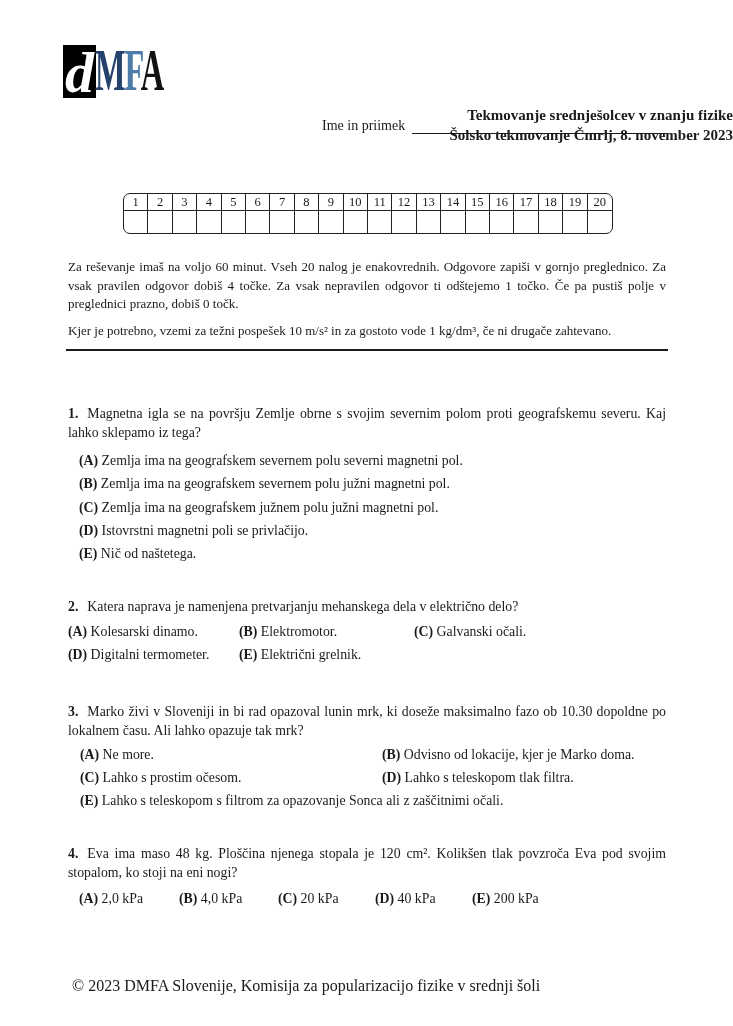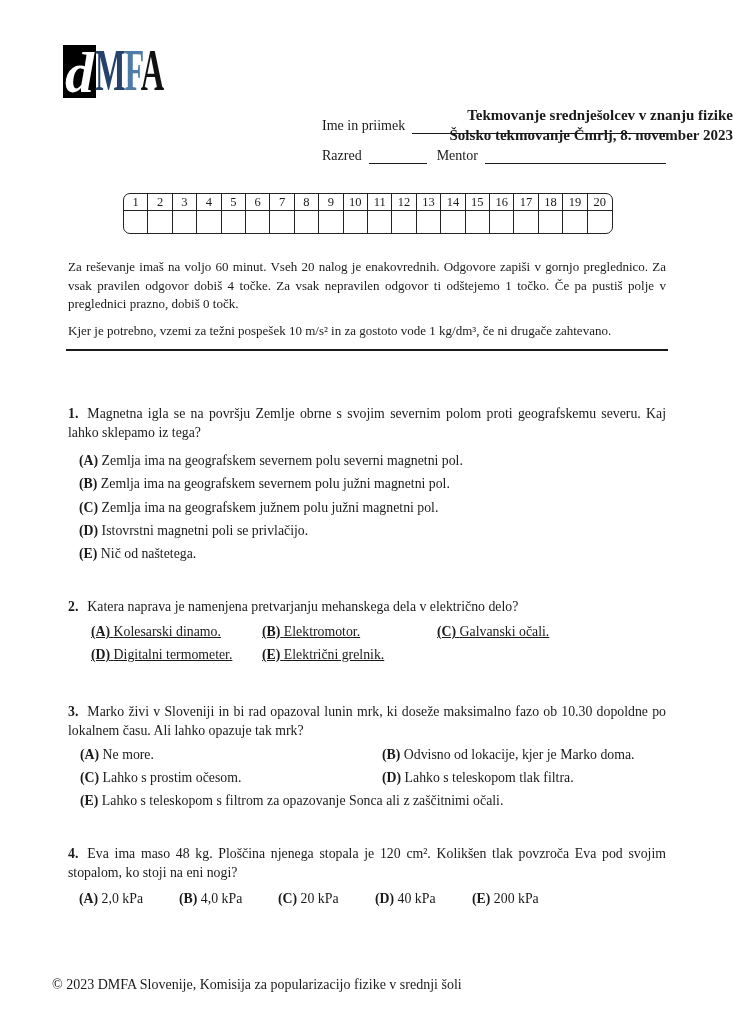--- a/index.html
+++ b/index.html
@@ -62,34 +62,34 @@
   
   .question { position:absolute; left:68px; width:598px; font-size:13.8px; }
   .q-text { margin:0; line-height:19px; text-align:justify; }
   .q-num { font-weight:bold; margin-right:9px; }
   .opt-label { font-weight:bold; }
   .opt { white-space:nowrap; }
   .opts-list { margin-left:11px; margin-top:7px; }
   .opts-list .opt { line-height:23.3px; }
   .opts-grid3 {
     display:grid; grid-template-columns:171px 175px 1fr;
-    margin-left:23px; margin-top:5px; row-gap:2px; line-height:21px;text-decoration:underline;
+    margin-left:0; margin-top:5px; row-gap:2px; line-height:21px;
   }
   .opts-grid2 {
     display:grid; grid-template-columns:302px 1fr;
     margin-left:12px; margin-top:4px; row-gap:2px; line-height:21px;
   }
   .opt-span2 { grid-column:1 / -1; }
   .opts-grid5 {
     display:grid; grid-template-columns:100px 99px 97px 97px 1fr;
     margin-left:11px; margin-top:6px; line-height:21px;
   }
 
   
-  .footer { position:absolute; left:52px; top:977px; font-size:14px; }
+  .footer { position:absolute; left:72px; top:977px; font-size:16px; }
 </style>
 </head>
 <body>
 
 <div class="page">
 
   <div class="logo">
     <span class="logo-d-box">
         <span class="logo-d">d</span>
       </span>
@@ -97,26 +97,20 @@
   </div>
 
   <div class="titles">
     <div>Tekmovanje srednješolcev v znanju fizike</div>
     <div>Šolsko tekmovanje Čmrlj, 8. november 2023</div>
   </div>
 
   <div class="form-area">
     <div class="form-row">
       <span class="f-label">Ime in priimek</span>
-      <span class="f-line f-line-flex"></span>
-    </div>
-    <div class="form-row">
-      <span class="f-label">Razred</span>
-      <span class="f-line f-line-razred"></span>
-      <span class="f-label f-label-mentor">Mentor</span>
       <span class="f-line f-line-flex"></span>
     </div>
   </div>
 
   <div class="ans-table">
     <div class="ans-row ans-head" id="ans-head">
         <div class="ans-cell">1</div>
         <div class="ans-cell">2</div>
         <div class="ans-cell">3</div>
         <div class="ans-cell">4</div>

